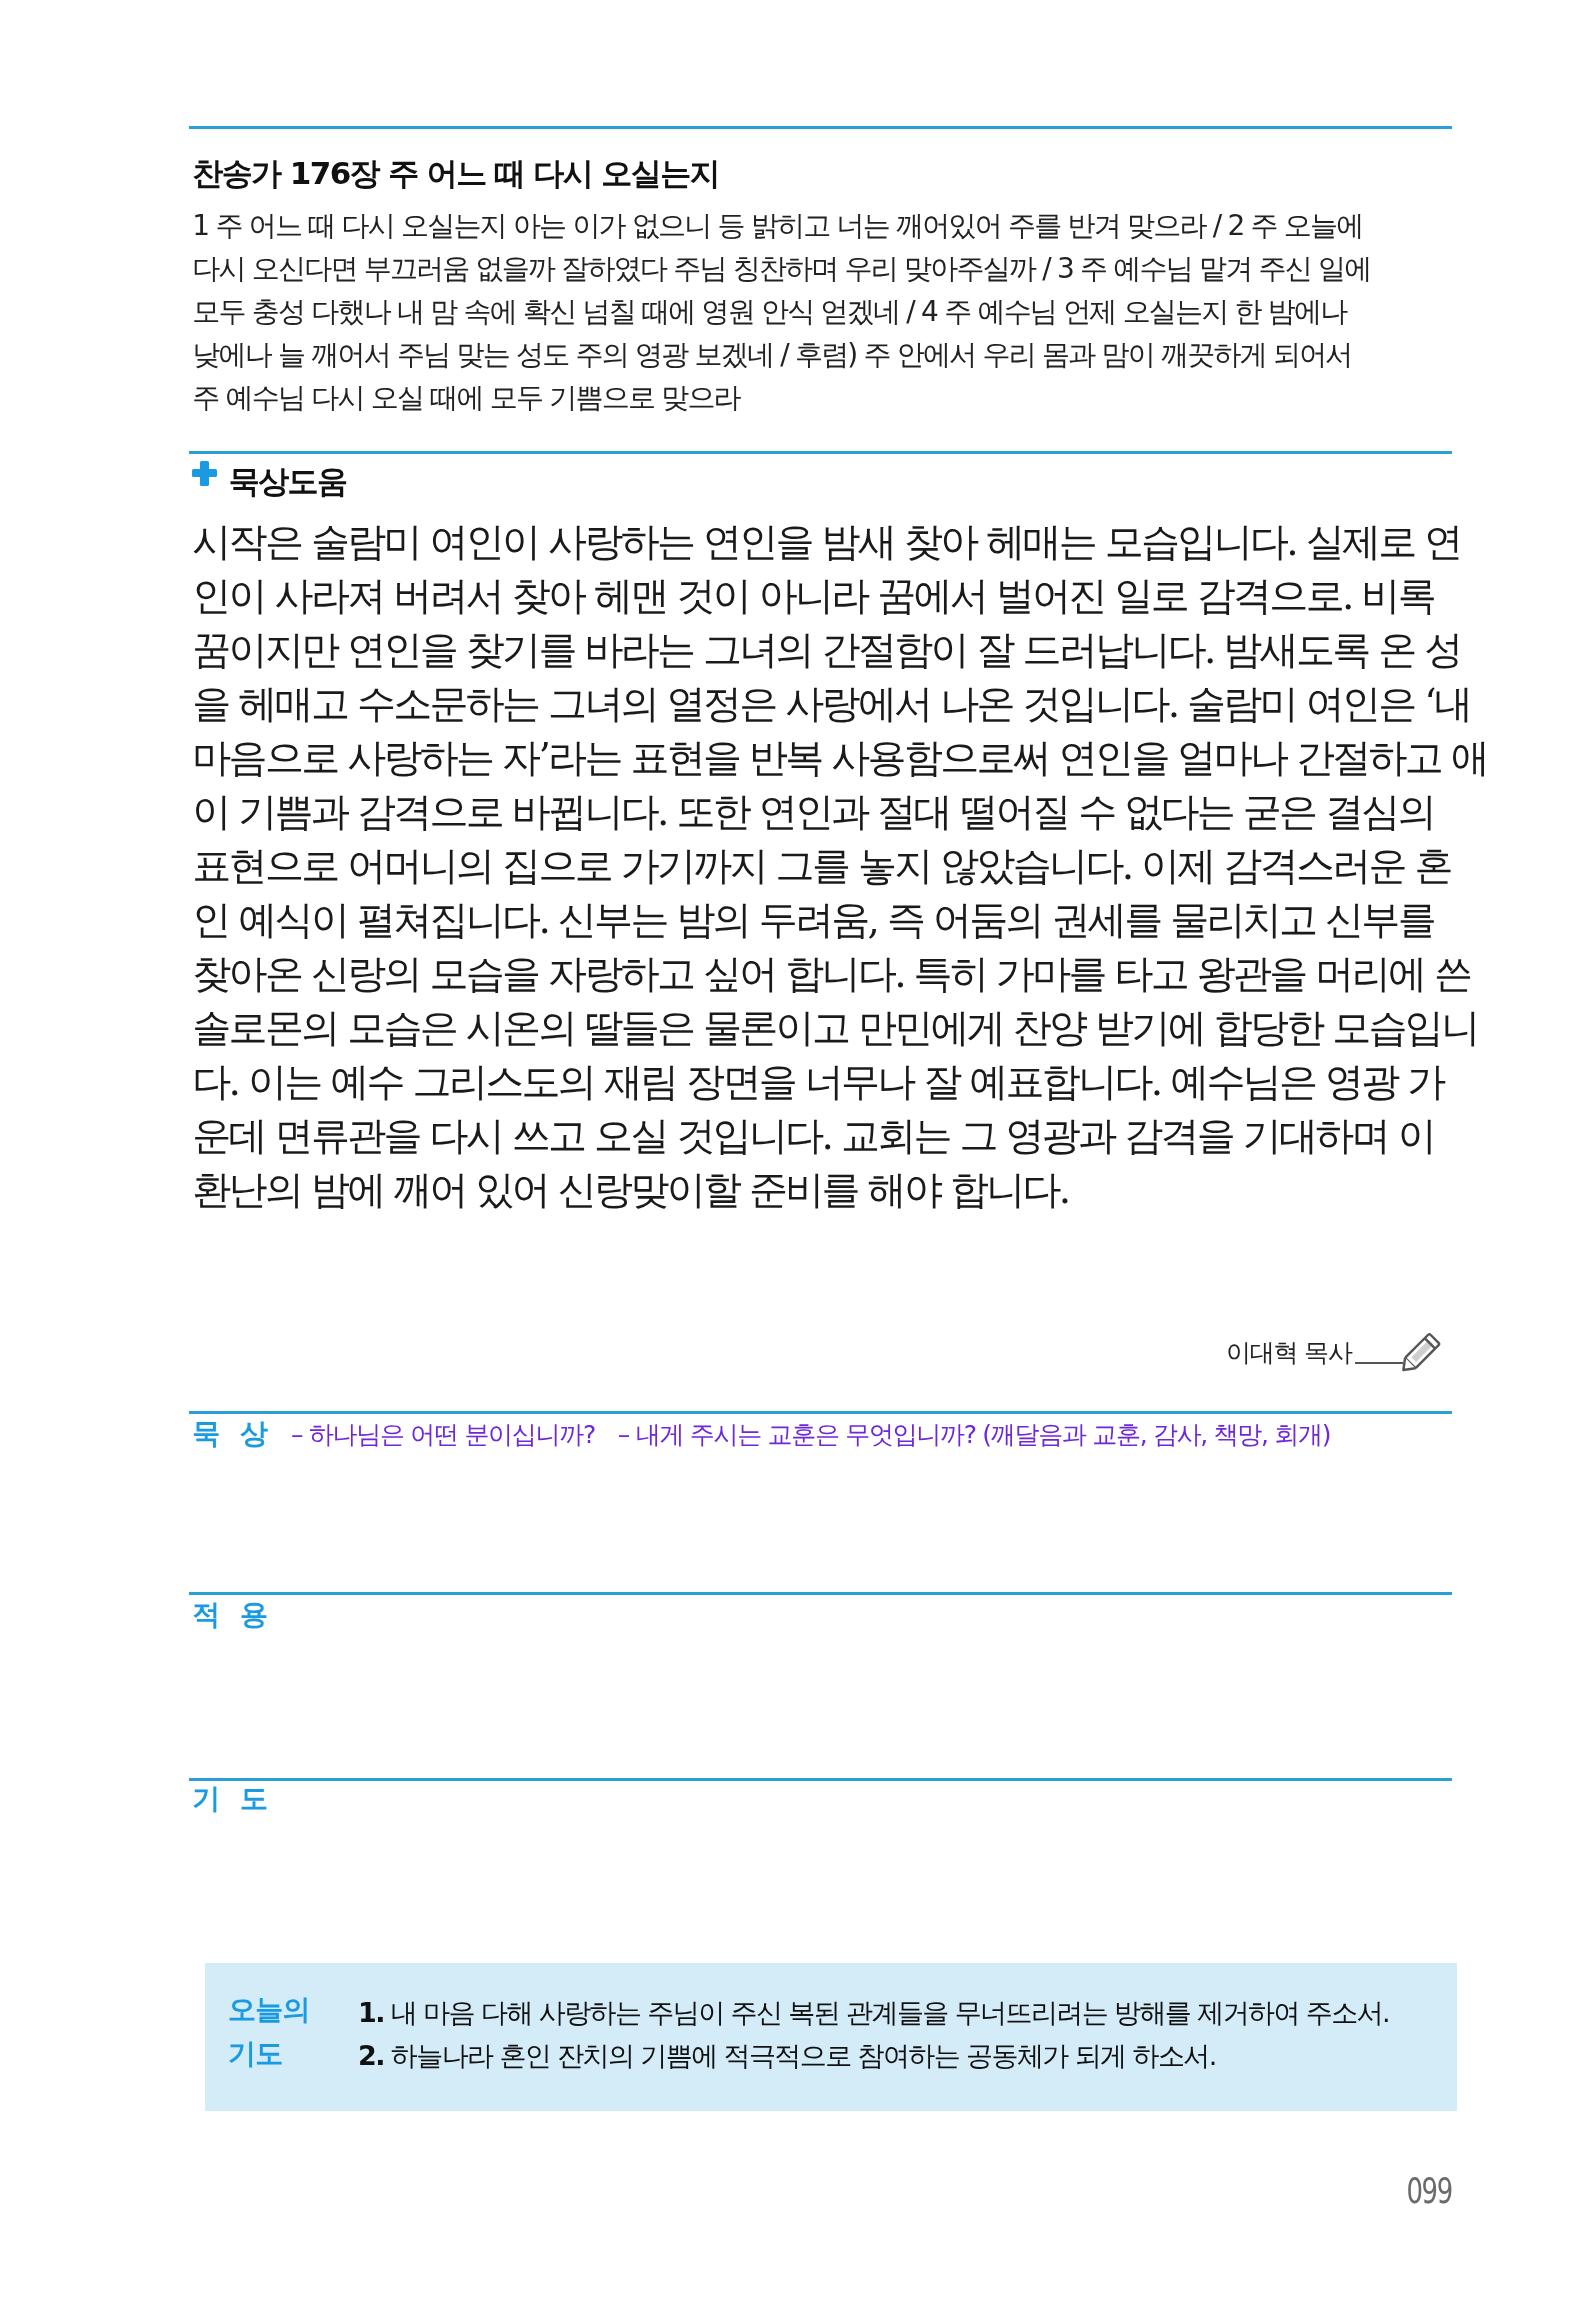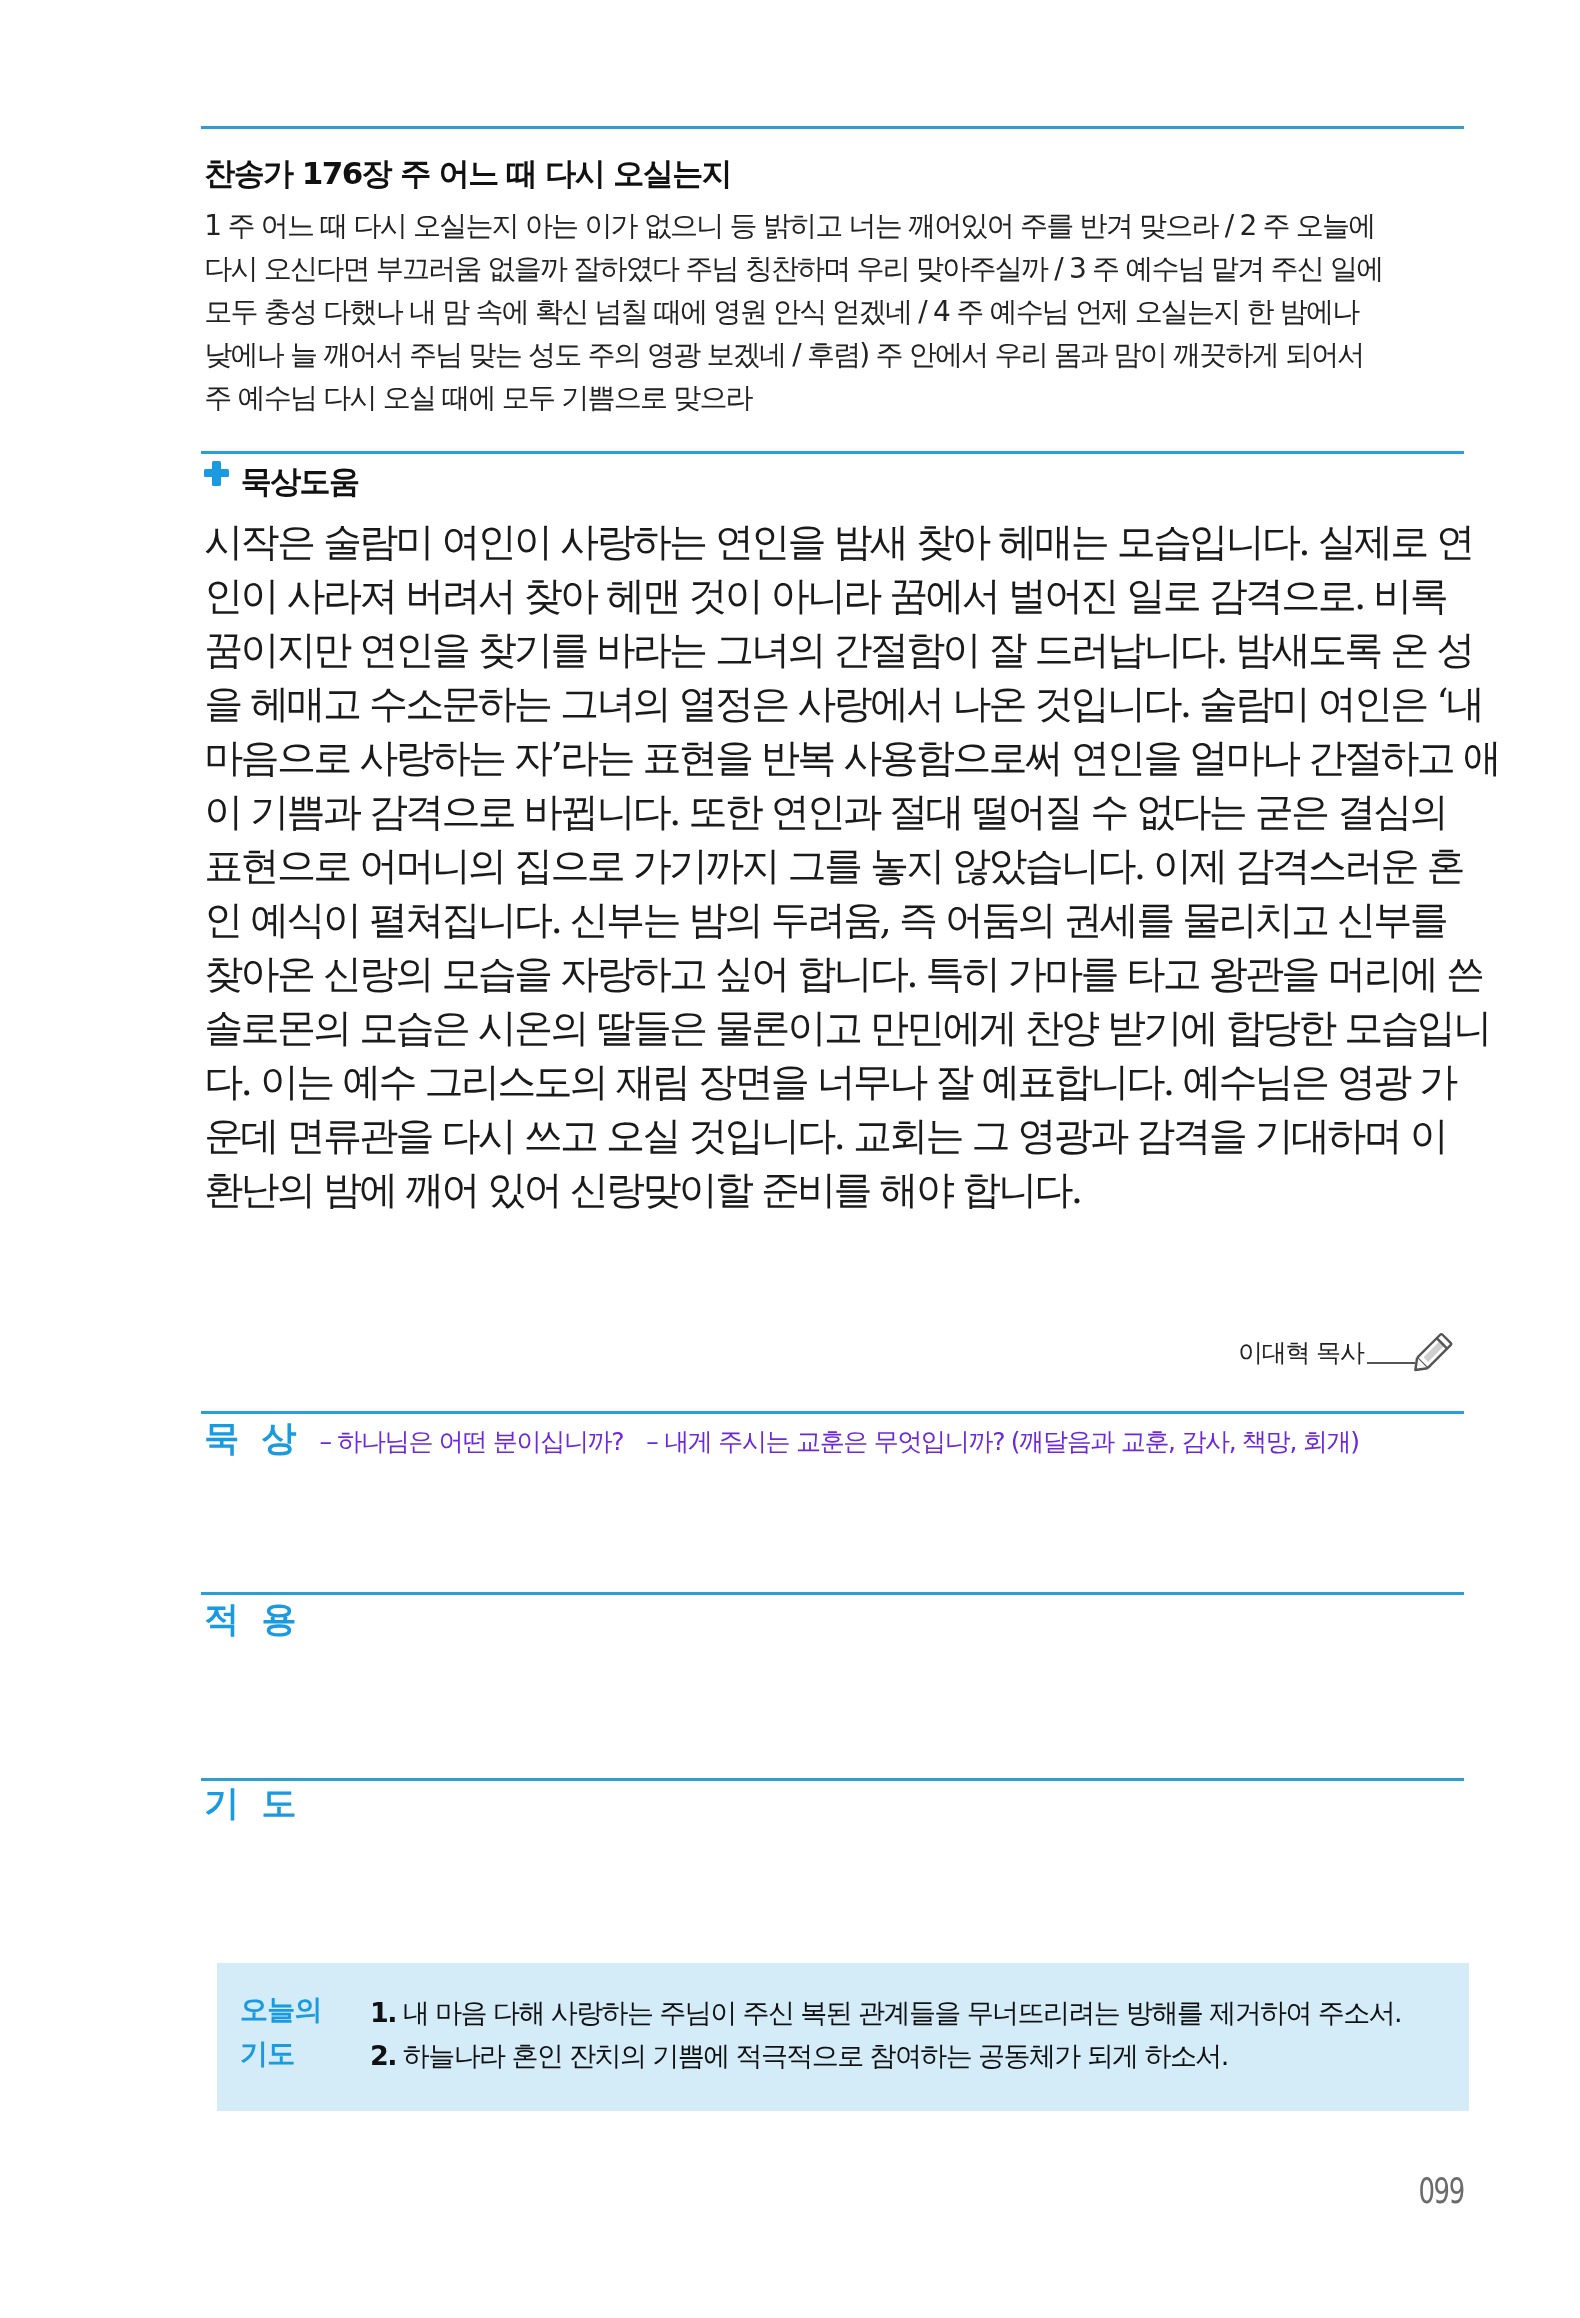--- a/index.html
+++ b/index.html
@@ -1,39 +1,39 @@
 <!DOCTYPE html>
 <html style="font-size:13px"><head>
 <meta charset="utf-8">
 <style>
   html, body { margin: 0; padding: 0; background: #ffffff; }
   body { width: 1581px; height: 2319px; position: relative; overflow: hidden;
          font-family: "DejaVu Sans", "Liberation Sans", sans-serif; color: #1a1a1a; }
-  .page { position: absolute; left: 189px; top: 0; width: 1263px; height: 2319px; margin-left: 12px; }
+  .page { position: absolute; left: 189px; top: 0; width: 1263px; height: 2319px; }
   .rule { position: absolute; left: 0; width: 1263px; height: 2.5px; background: #2a9fd6; }
   .hymn-title { position: absolute; left: 3.3px; top: 153px; font-size: 31px; font-weight: bold;
                 letter-spacing: -1.6px; color: #111; white-space: nowrap; }
   .hymn-body { position: absolute; left: 3.3px; top: 204px; width: 1260px; font-size: 28px;
                line-height: 43px; letter-spacing: -1.8px; color: #222; }
   .hymn-body p { margin: 0; white-space: nowrap; }
   .med-head { position: absolute; left: 3.3px; top: 461px; display: flex; align-items: flex-start; }
   .plus { width: 25px; height: 25px; position: relative; margin-right: 11.5px; }
   .plus::before, .plus::after { content: ""; position: absolute; background: #1a9ae0; border-radius: 1.6px; }
   .plus::before { left: 8.2px; top: 0; width: 8.2px; height: 25px; }
   .plus::after { left: 0; top: 8.2px; width: 25px; height: 8.2px; }
   .med-head span.t { font-size: 31px; font-weight: bold; letter-spacing: -1.6px; color: #111; }
   .med-body { position: absolute; left: 3.3px; top: 515px; width: 1263px; font-family: "DejaVu Serif", "Liberation Serif", serif;
               font-size: 39px; line-height: 54px; letter-spacing: -2.7px; color: #1a1a1a; }
   .med-body p { margin: 0; white-space: nowrap; }
   .author { position: absolute; right: 49px; top: 1336px; font-size: 25px; letter-spacing: -1.2px; color: #222;
             display: flex; align-items: flex-end; }
   .author .underline { display: inline-block; width: 48px; height: 1.6px; background: #555; margin-left: 3.3px; margin-bottom: 5px; }
   .pencil { position: absolute; right: 0; top: 1327px; width: 58px; height: 49px; }
   .q-row { position: absolute; left: 3.3px; top: 1415px; display: flex; align-items: baseline; white-space: nowrap; }
-  .section-label { font-size: 35px; font-weight: bold; color: #1a9ae0; letter-spacing: 5px; }
+  .section-label { font-size: 28px; font-weight: bold; color: #1a9ae0; letter-spacing: 5px; }
   .q-text { font-size: 25px; letter-spacing: -1.3px; color: #6d28d9; margin-left: 18px; }
   .q-text2 { margin-left: 23px; }
   .apply-label { position: absolute; left: 3.3px; top: 1596px; }
   .pray-label { position: absolute; left: 3.3px; top: 1780px; }
   .prayer-box { position: absolute; left: 16px; top: 1963px; width: 1252px; height: 148px; background: #d4ebf8; }
   .prayer-title { position: absolute; left: 23px; top: 25px; font-size: 28px; font-weight: bold; color: #1a9ae0;
                   line-height: 44px; letter-spacing: -0.8px; }
   .prayer-items { position: absolute; left: 153px; top: 28px; font-size: 27px; line-height: 43px;
                   letter-spacing: -1.6px; color: #111; }
   .prayer-items p { margin: 0; white-space: nowrap; }

